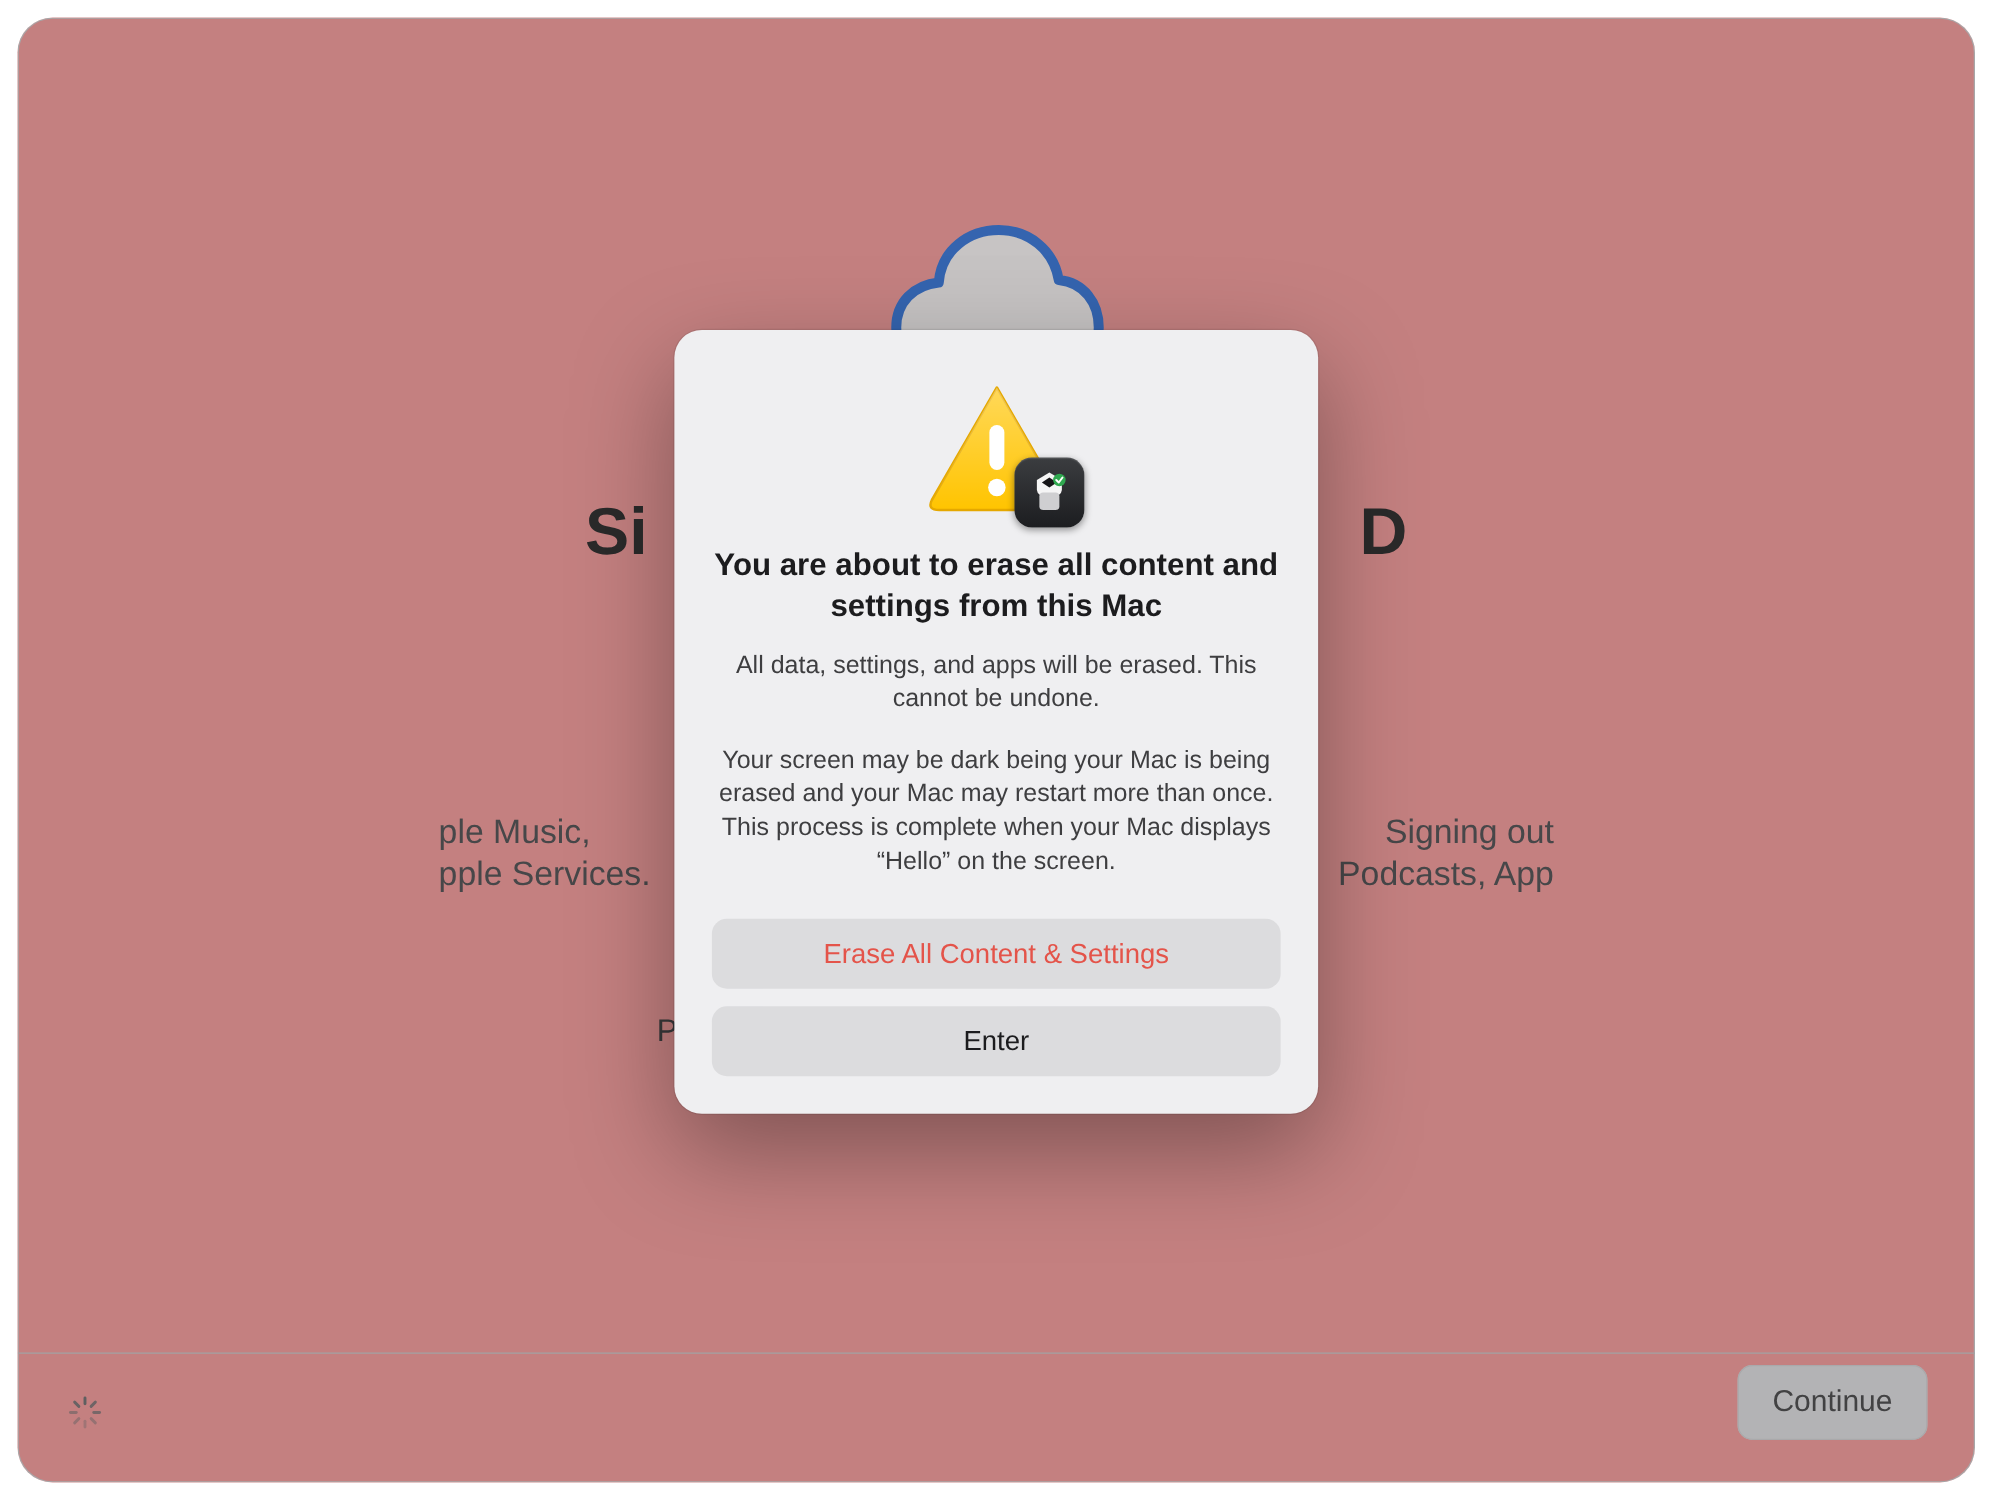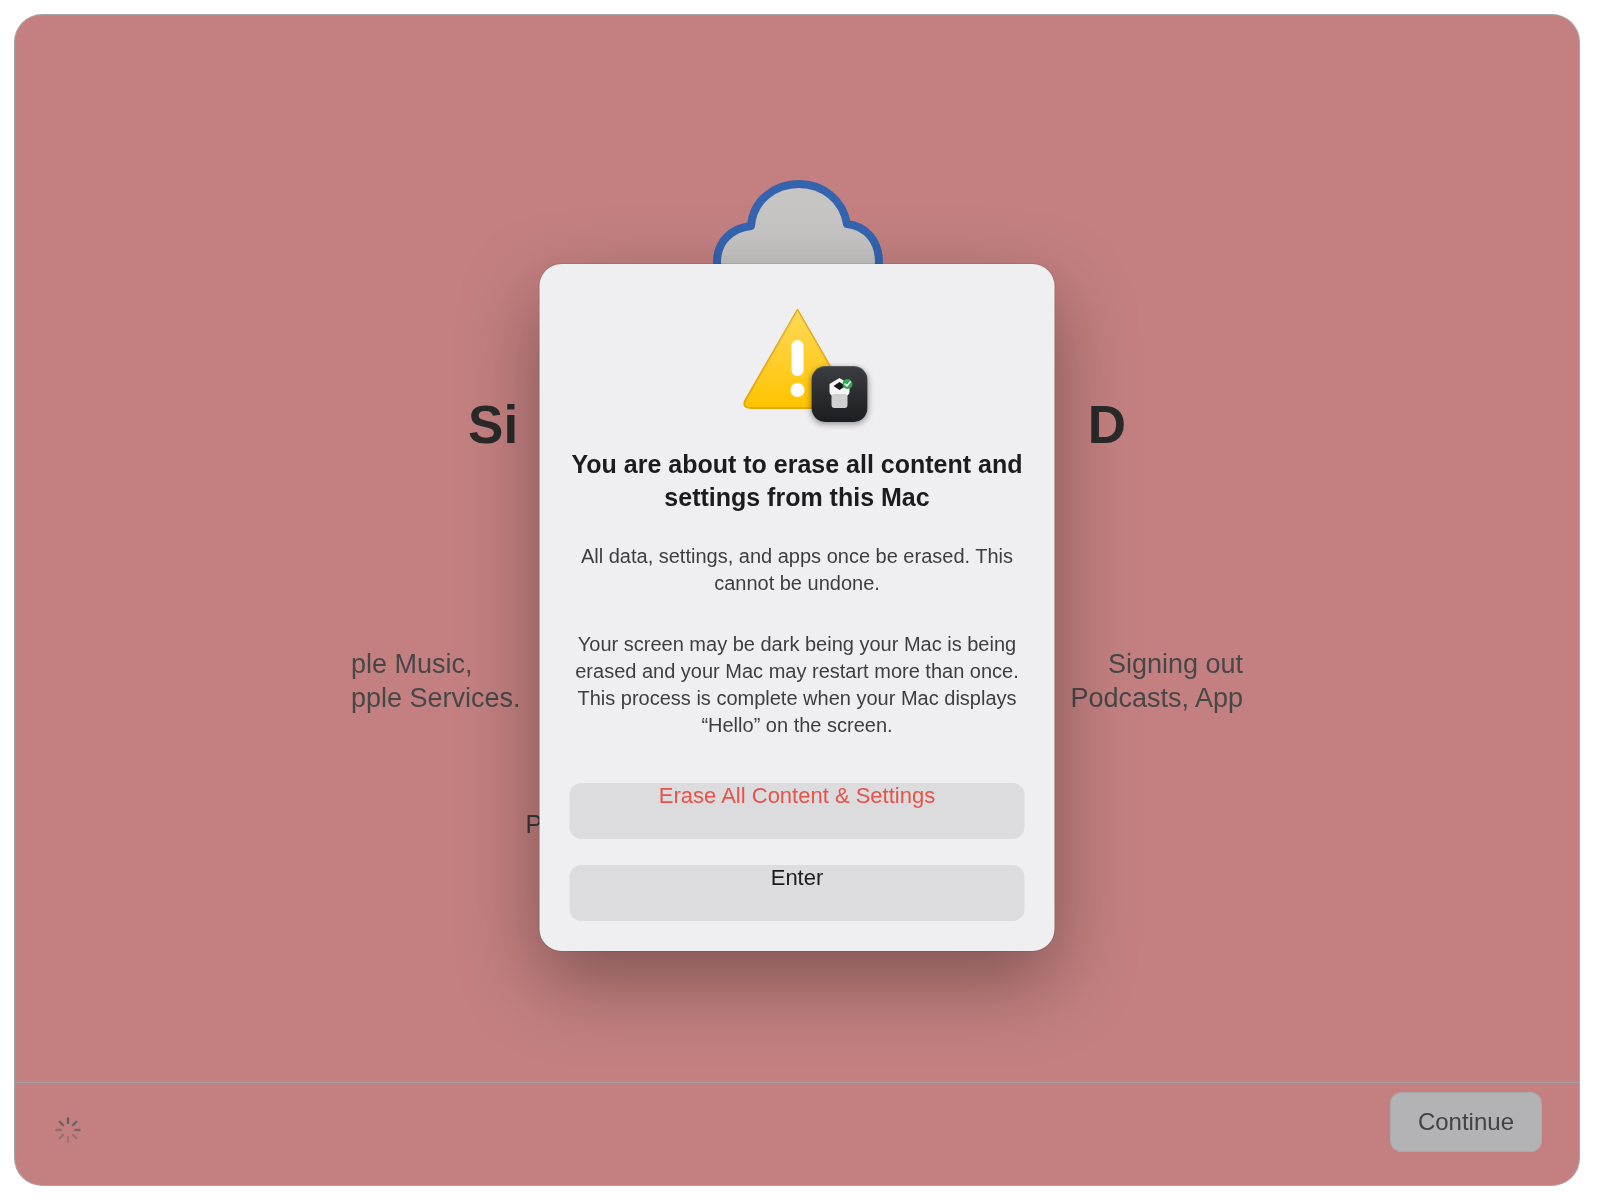--- a/index.html
+++ b/index.html
@@ -117,21 +117,20 @@
     transform: translateX(-50%);
     width: 515px;
     background: #efeff1;
     border-radius: 22px;
     box-shadow: 0 30px 80px rgba(0,0,0,0.35), 0 0 0 1px rgba(0,0,0,0.08);
     padding: 40px 30px 30px 30px;
     box-sizing: border-box;
     display: flex;
     flex-direction: column;
     align-items: center;
-    gap: 12px;
   }
 
   .alert-icon-wrap {
     position: relative;
     width: 120px;
     height: 110px;
     margin-bottom: 22px;
   }
 
   .alert-title {
@@ -151,21 +150,21 @@
     margin-bottom: 22px;
   }
   .alert-body2 { margin-bottom: 32px; }
 
   .alert-btn {
     width: 100%;
     height: 56px;
     border-radius: 12px;
     background: #dcdcde;
     display: flex;
-    align-items: flex-start;
+    align-items: center;
     justify-content: center;
     font-size: 22px;
     color: #1c1c1e;
     margin-bottom: 14px;
     cursor: pointer;
   }
   .alert-btn:last-child { margin-bottom: 0; }
   .alert-btn.destructive { color: #e4544a; }
 
   
@@ -274,21 +273,21 @@
           <path d="M10 10 L20 4 L30 10 L30 18 Q30 22 20 26 Q10 22 10 18 Z" fill="#f5f5f5"></path>
           <path d="M14 12 L20 8 L26 12 L20 16 Z" fill="#161618"></path>
           <rect x="12" y="20" width="16" height="14" rx="3" fill="#cfcfd1"></rect>
           <circle cx="28" cy="10" r="5" fill="#2fa84f"></circle>
           <path d="M25.5 10 L27.5 12 L30.5 8" stroke="#fff" stroke-width="1.6" fill="none" stroke-linecap="round" stroke-linejoin="round"></path>
         </svg>
       </div>
     </div>
 
     <div class="alert-title">You are about to erase all content and settings from this Mac</div>
-    <div class="alert-body1">All data, settings, and apps once be erased. This cannot be undone.</div>
+    <div class="alert-body1">All data, settings, and apps will be erased. This cannot be undone.</div>
     <div class="alert-body2">Your screen may be dark being your Mac is being erased and your Mac may restart more than once. This process is complete when your Mac displays “Hello” on the screen.</div>
 
     <div class="alert-btn destructive">
       <span>Erase All Content &amp; Settings</span>
     </div>
     <div class="alert-btn">
       <span>Enter</span>
     </div>
 
   </div>

